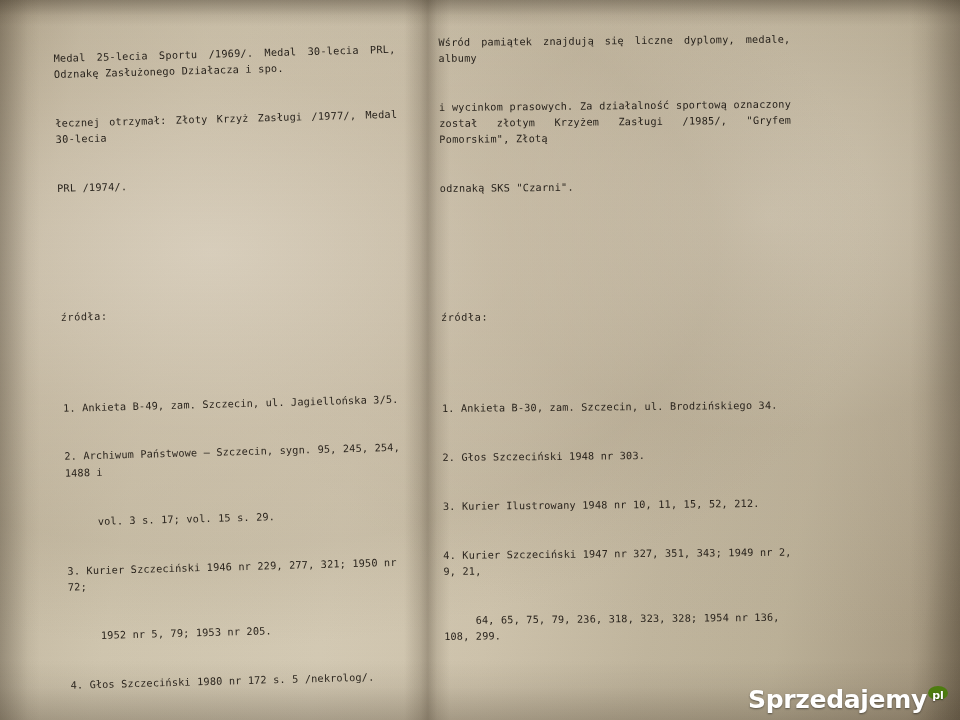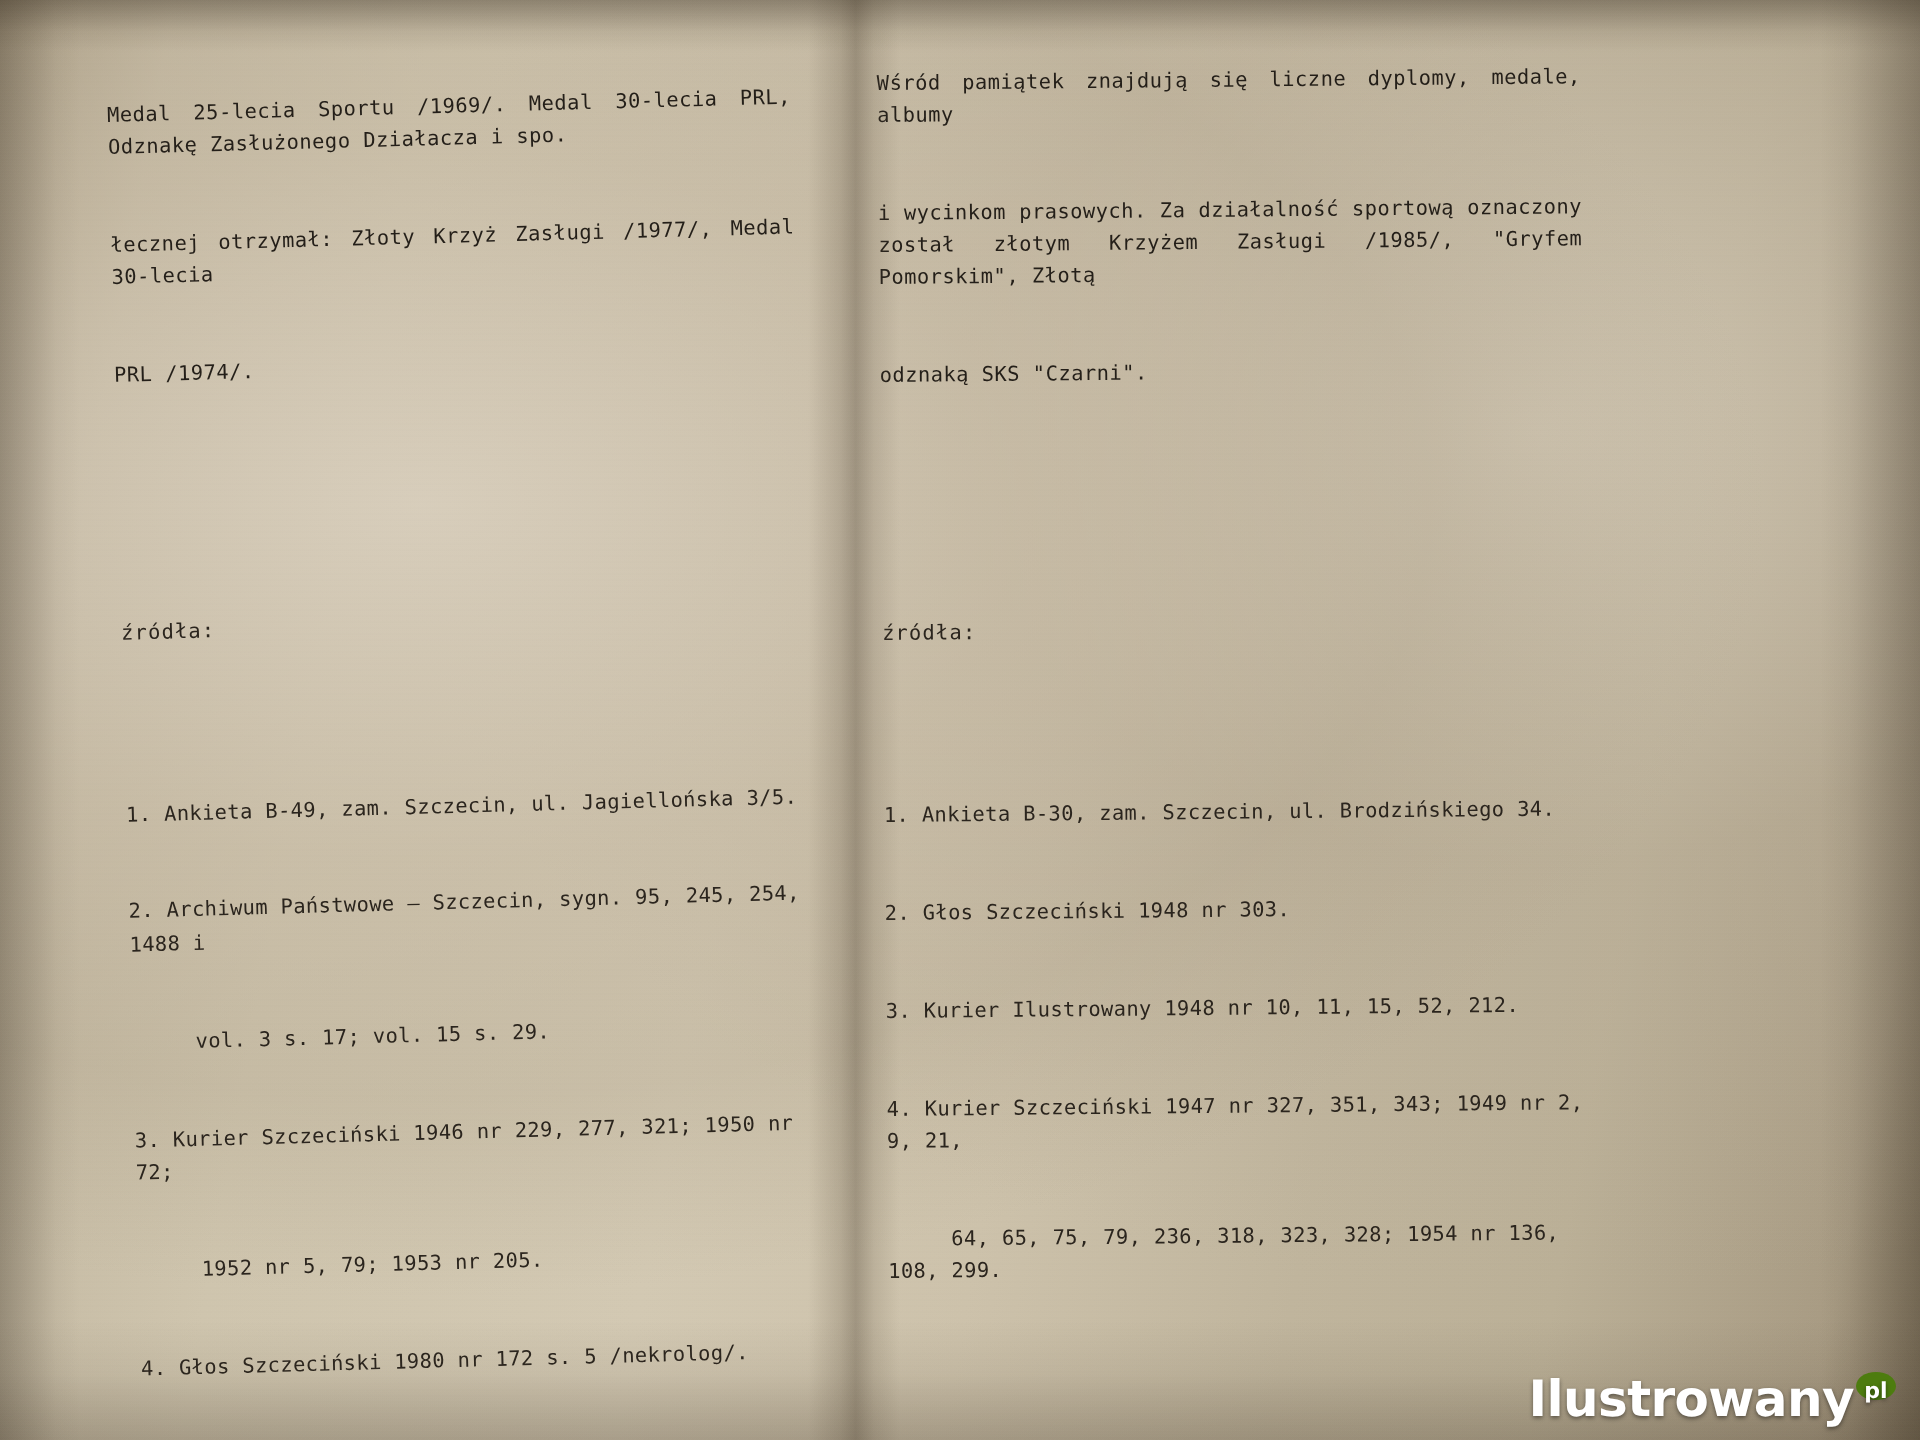--- a/index.html
+++ b/index.html
@@ -229,14 +229,14 @@
     
   </div>
 
   <div class="gutter"></div>
   <div class="topshade"></div>
   <div class="bottomshade"></div>
   <div class="leftshade"></div>
   <div class="rightshade"></div>
   <div class="grain"></div>
 
-  <div class="watermark"><span>Ilustrowany</span><span class="dot">pl</span></div>
+  <div class="watermark"><span>Sprzedajemy</span><span class="dot">pl</span></div>
 </div>
 
 </body></html>

